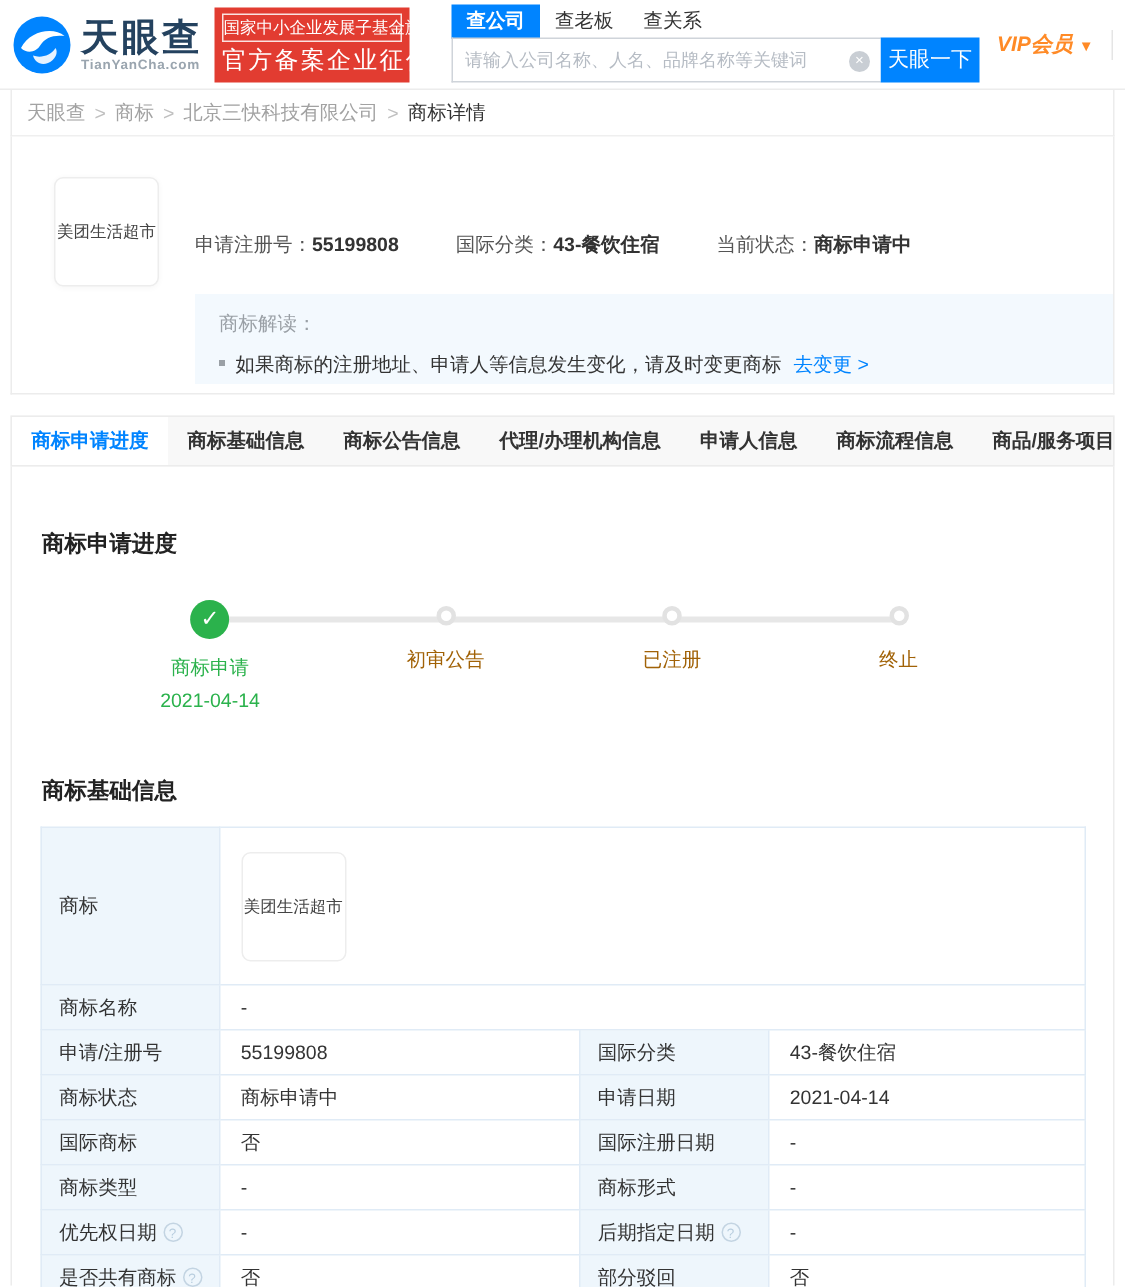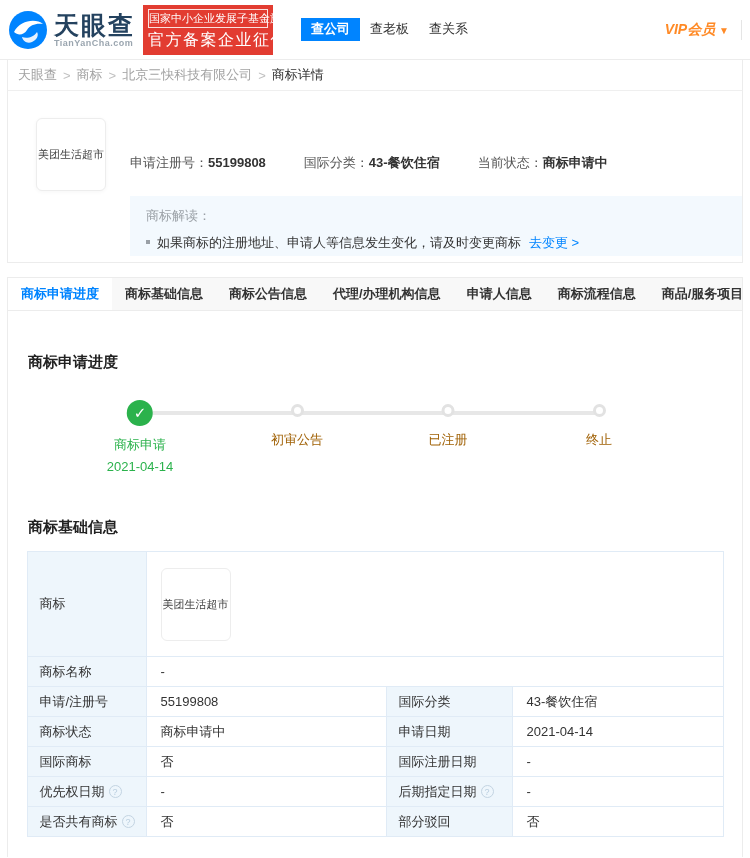--- a/index.html
+++ b/index.html
@@ -114,20 +114,27 @@
     <span class="badge-line1">国家中小企业发展子基金旗下</span>
     <span class="badge-line2">官方备案企业征信机构</span>
   </div>
 
   <div class="search-wrap">
     <div class="search-tabs">
       <span class="search-tab active">查公司</span>
       <span class="search-tab">查老板</span>
       <span class="search-tab">查关系</span>
     </div>
+    <div class="search-bar">
+      <div class="search-input-box">
+        <input class="search-input" placeholder="请输入公司名称、人名、品牌名称等关键词" style="">
+        <span class="clear-icon">×</span>
+      </div>
+      <button class="search-btn">天眼一下</button>
+    </div>
   </div>
 
   <div class="header-right">
     <span class="vip">
       <span>VIP会员</span>
       <span class="caret">▼</span>
     </span>
     <span class="header-divider"></span>
   </div>
 </div>
@@ -237,20 +244,26 @@
       <th>申请日期</th>
       <td>2021-04-14</td>
     </tr>
     <tr class="row-std">
       <th>国际商标</th>
       <td>否</td>
       <th>国际注册日期</th>
       <td>-</td>
     </tr>
     <tr class="row-std">
+      <th>商标类型</th>
+      <td>-</td>
+      <th>商标形式</th>
+      <td>-</td>
+    </tr>
+    <tr class="row-std">
       <th><span>优先权日期</span><span class="help-icon">?</span></th>
       <td>-</td>
       <th><span>后期指定日期</span><span class="help-icon">?</span></th>
       <td>-</td>
     </tr>
     <tr class="row-std">
       <th><span>是否共有商标</span><span class="help-icon">?</span></th>
       <td>否</td>
       <th>部分驳回</th>
       <td>否</td>

